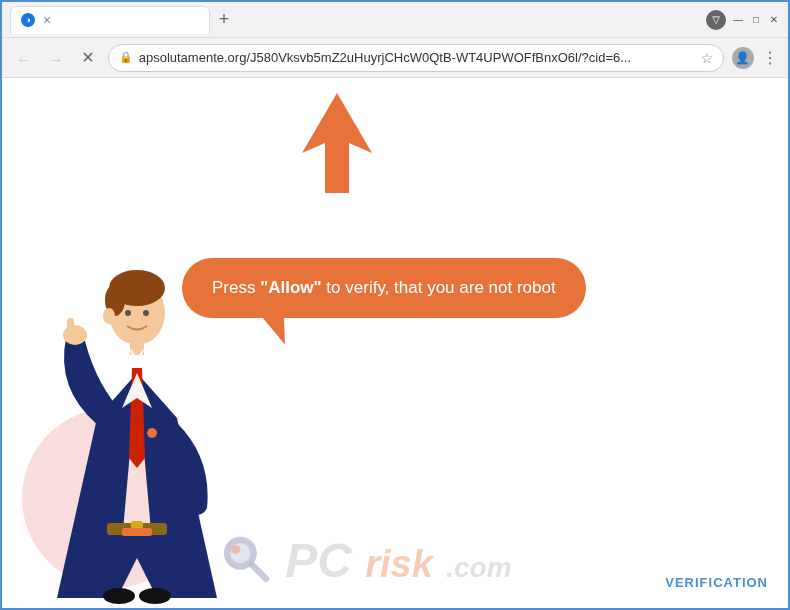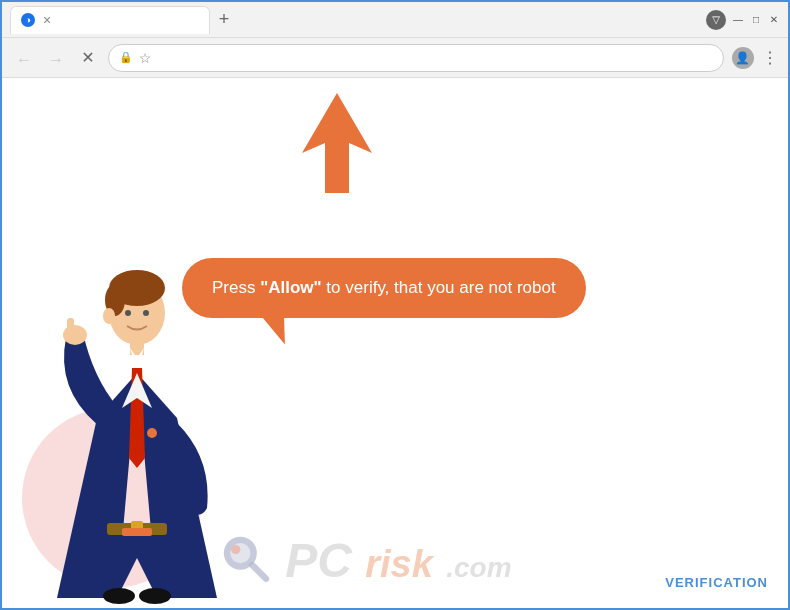--- a/index.html
+++ b/index.html
@@ -317,20 +317,21 @@
       <div class="win-btn">✕</div>
     </div>
   </div>
 
   <div class="address-bar">
     <div class="nav-btn disabled">←</div>
     <div class="nav-btn disabled">→</div>
     <div class="nav-btn">✕</div>
     <div class="url-bar">
       <span class="lock-icon">🔒</span>
+      <span class="url-text">apsolutamente.org/J580Vksvb5mZ2uHuyrjCHcW0QtB-WT4UPWOFfBnxO6l/?cid=6...</span>
       <span class="star-icon">☆</span>
     </div>
     <div class="profile-icon">👤</div>
     <div class="menu-icon">⋮</div>
   </div>
 
   <div class="page-content">
 
     <div class="arrow-svg">
       <svg width="90" height="110" viewBox="0 0 90 110">

